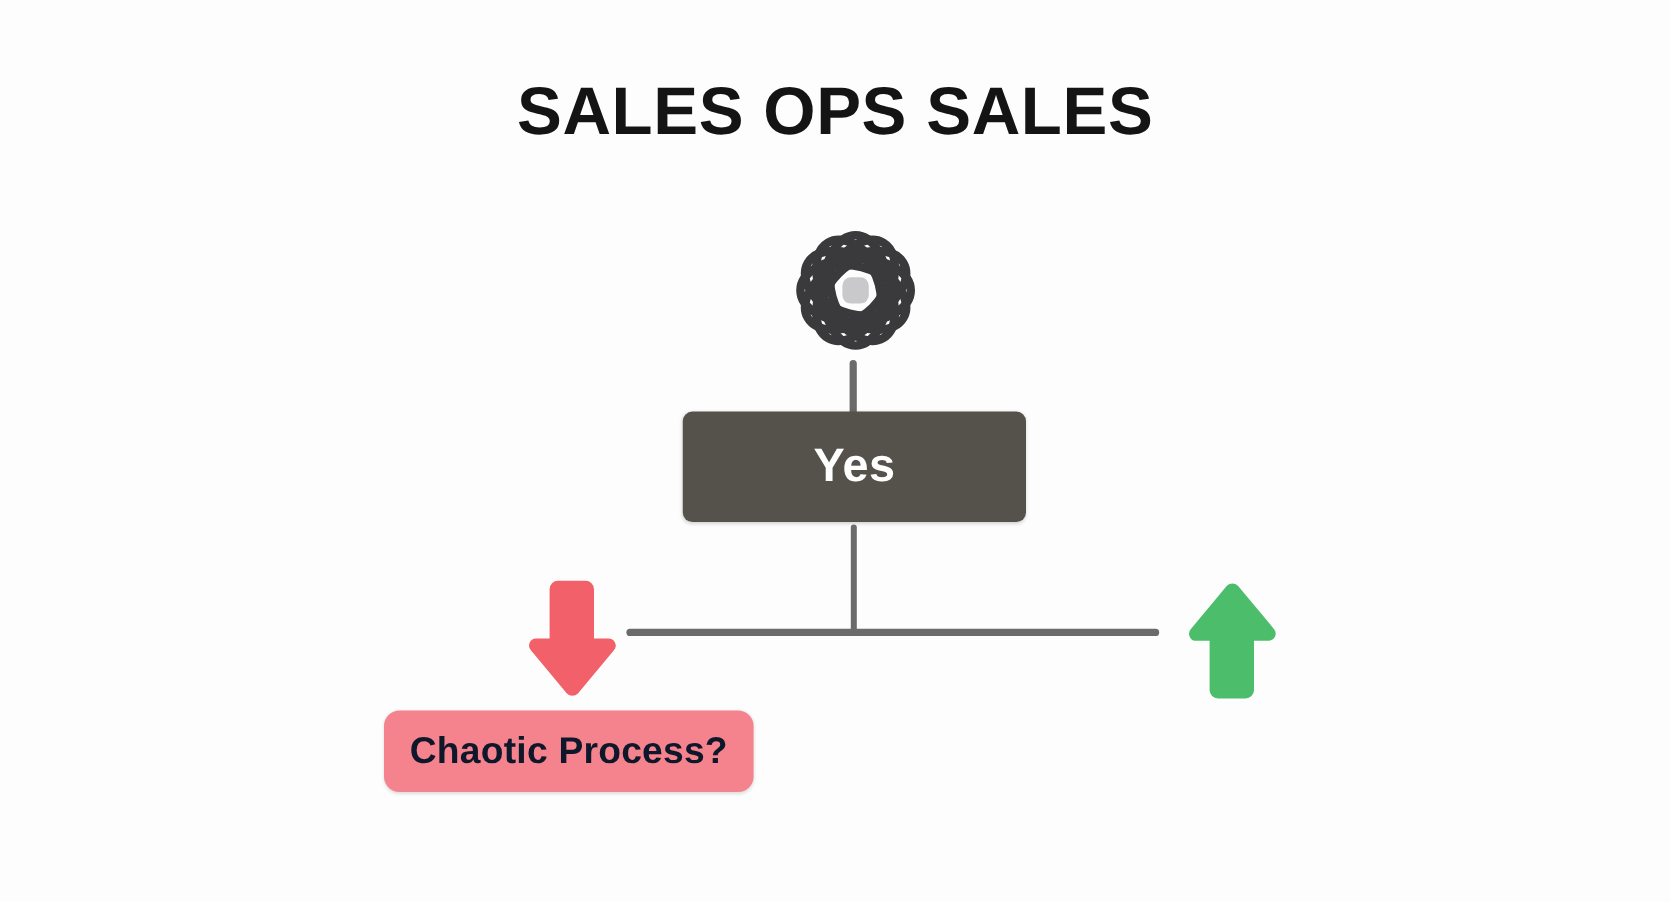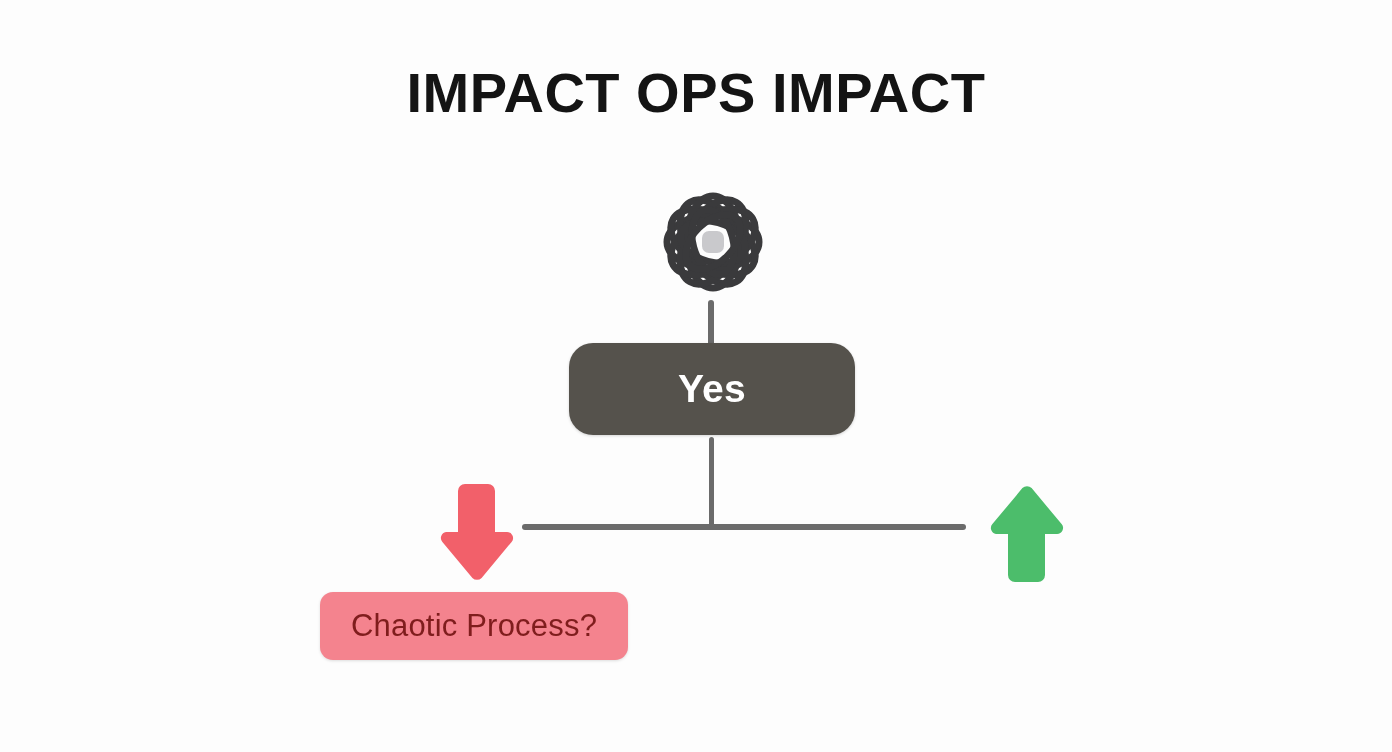--- a/index.html
+++ b/index.html
@@ -58,21 +58,21 @@
   }
 
   
   #decision-node {
     position: absolute;
     left: 569px;
     top: 343px;
     width: 286px;
     height: 92px;
     background: #55524c;
-    border-radius: 24px;
+    border-radius: 8px;
     display: flex;
     align-items: center;
     justify-content: center;
     box-shadow: 0 1px 3px rgba(0,0,0,0.16);
   }
   #decision-node-label {
     color: #ffffff;
     font-size: 39px;
     font-weight: 700;
     letter-spacing: 0.3px;
@@ -117,23 +117,23 @@
   .outcome-pill {
     position: absolute;
     height: 68px;
     border-radius: 13px;
     display: flex;
     align-items: center;
     justify-content: center;
     box-shadow: 0 1px 3px rgba(0,0,0,0.13);
   }
   .outcome-pill-label {
-    color: #7f1d1d;
+    color: #0f172a;
     font-size: 31px;
-    font-weight: 400;
+    font-weight: 700;
     letter-spacing: 0.2px;
     white-space: nowrap;
   }
   #outcome-pill-chaotic {
     left: 320px;
     top: 592px;
     width: 308px;
     background: #f4838e;
   }
   #outcome-pill-growth {
@@ -141,21 +141,21 @@
     top: 592px;
     width: 308px;
     background: #55bd6e;
   }
 </style>
 </head>
 <body>
 
 <div id="canvas">
 
-  <div id="diagram-title">IMPACT OPS IMPACT</div>
+  <div id="diagram-title">SALES OPS SALES</div>
 
   <div id="root-icon">
     <svg viewBox="0 0 136 120" xmlns="http://www.w3.org/2000/svg">
       <g fill="none" stroke="#3a3a3c" stroke-width="7" stroke-linecap="round">
         <ellipse cx="68" cy="60" rx="46" ry="27" transform="rotate(0 68 60)"></ellipse>
         <ellipse cx="68" cy="60" rx="46" ry="27" transform="rotate(30 68 60)"></ellipse>
         <ellipse cx="68" cy="60" rx="46" ry="27" transform="rotate(60 68 60)"></ellipse>
         <ellipse cx="68" cy="60" rx="46" ry="27" transform="rotate(90 68 60)"></ellipse>
         <ellipse cx="68" cy="60" rx="46" ry="27" transform="rotate(120 68 60)"></ellipse>
         <ellipse cx="68" cy="60" rx="46" ry="27" transform="rotate(150 68 60)"></ellipse>

